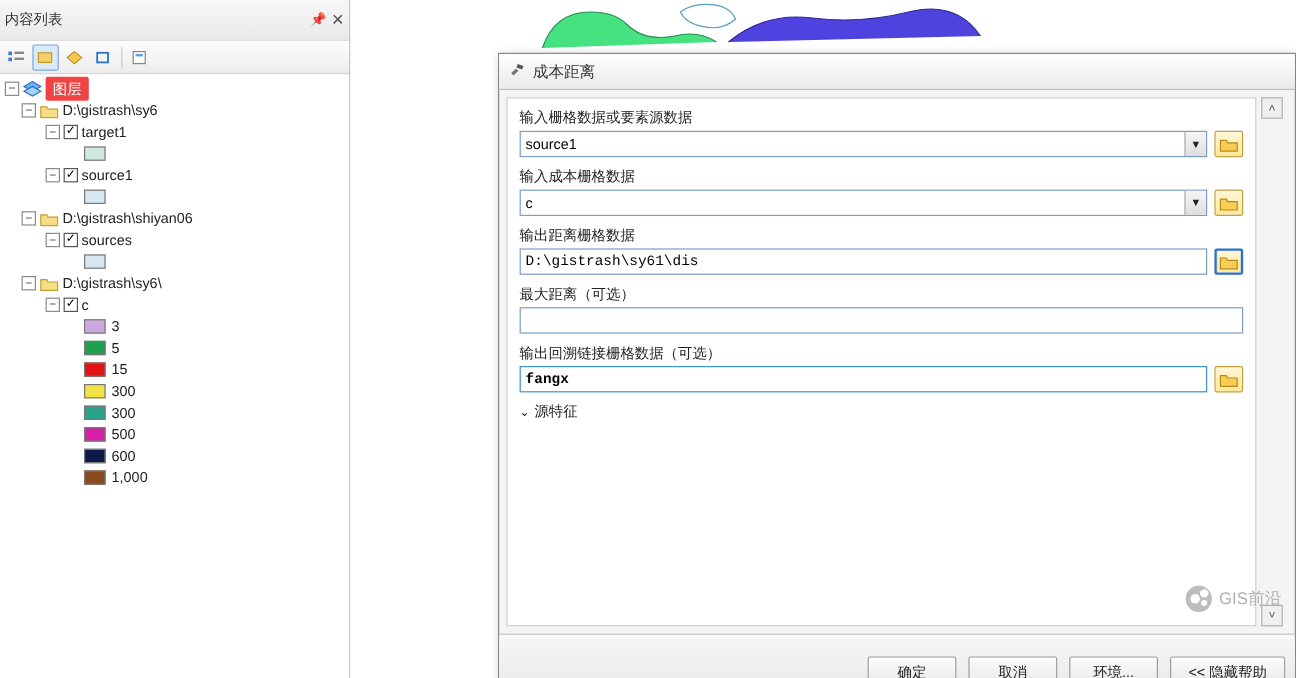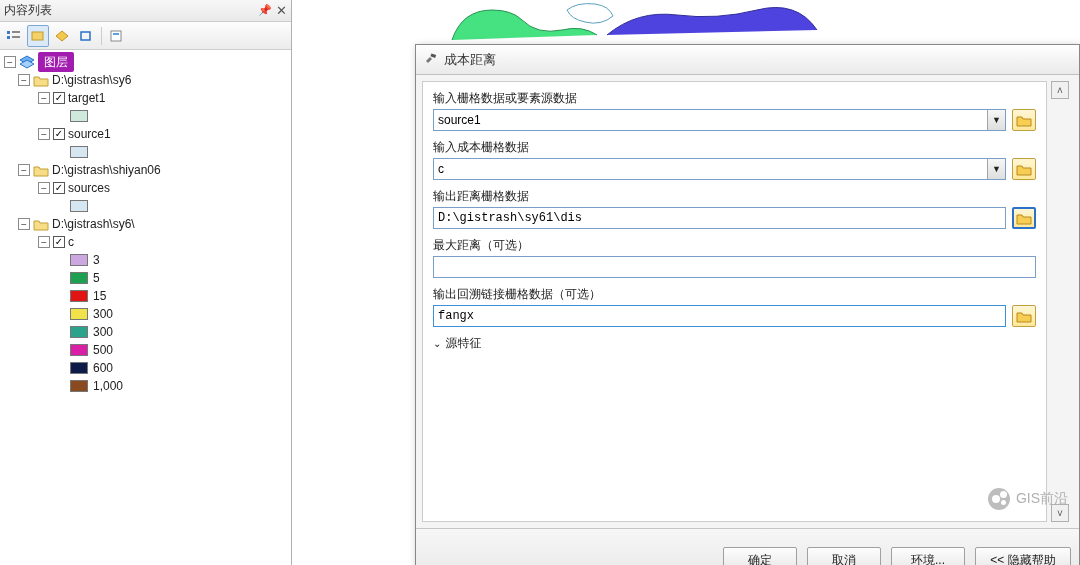--- a/index.html
+++ b/index.html
@@ -1,54 +1,54 @@
 <!DOCTYPE html>
 <html><head>
 <meta charset="utf-8">
 <style>
 * { box-sizing: border-box; font-family: "Microsoft YaHei", "SimSun", Tahoma, sans-serif; }
 html, body { margin: 0; padding: 0; width: 1080px; height: 565px; background: #f0f0f0; overflow: hidden; }
 .main-container { display: flex; width: 1080px; height: 565px; position: relative; }
 .toc-panel { width: 292px; height: 565px; background: #fff; border-right: 1px solid #b0b0b0; display: flex; flex-direction: column; }
-.toc-header { height: 22px; background: linear-gradient(#f7f7f7,#e9e9e9); border-bottom: 1px solid #cccccc; display: flex; align-items: center; padding: 0 4px; font-size: 12px; color: #333; }
+.toc-header { height: 34px; background: linear-gradient(#f7f7f7,#e9e9e9); border-bottom: 1px solid #cccccc; display: flex; align-items: center; padding: 0 4px; font-size: 12px; color: #333; }
 .toc-header .title { flex: 1; }
 .toc-header .pin { font-size: 11px; color: #555; margin-right: 4px; cursor: pointer; }
 .toc-header .close { font-size: 13px; color: #555; cursor: pointer; }
 .toc-toolbar { height: 28px; background: linear-gradient(#fdfdfd,#ececec); border-bottom: 1px solid #cccccc; display: flex; align-items: center; padding: 0 3px; gap: 2px; }
 .tb-btn { width: 22px; height: 22px; border: 1px solid transparent; border-radius: 2px; display: flex; align-items: center; justify-content: center; cursor: pointer; }
 .tb-btn.sel { border: 1px solid #7da7d8; background: #dbeaf9; }
 .toc-tree { flex: 1; overflow: auto; padding: 3px 4px; font-size: 12px; color: #222; background: #fff; }
 .tree-row { display: flex; align-items: center; height: 18px; line-height: 18px; white-space: nowrap; }
 .indent { display: inline-block; }
 .expander { width: 12px; height: 12px; border: 1px solid #8a8a8a; background: #fff; display: inline-flex; align-items: center; justify-content: center; font-size: 10px; color: #444; margin-right: 3px; cursor: pointer; line-height: 9px; }
 .folder-icon { width: 16px; height: 13px; display: inline-block; margin-right: 3px; }
 .folder-icon svg { width: 16px; height: 13px; display: block; }
 .chk { width: 12px; height: 12px; border: 1px solid #555; display: inline-flex; align-items: center; justify-content: center; margin-right: 3px; font-size: 10px; cursor: pointer; background: #fff; }
 .chk.checked::after { content: "✓"; color: #000; font-size: 10px; line-height: 10px; }
 .swatch { width: 18px; height: 12px; border: 1px solid #777; display: inline-block; margin-right: 5px; }
-.root-label { background: #a21caf; color: #fff; padding: 1px 6px; border-radius: 2px; font-family: Liberation Serif, serif; }
+.root-label { background: #ef4444; color: #fff; padding: 1px 6px; border-radius: 2px; font-family: Liberation Serif, serif; }
 .root-icon { width: 16px; height: 14px; display: inline-block; margin-right: 3px; }
 .map-area { flex: 1; background: #fff; position: relative; }
 .map-shape { position: absolute; top: 0; left: 155px; width: 380px; height: 45px; }
 .dialog { position: absolute; left: 415px; top: 44px; width: 665px; height: 525px; background: #f4f4f4; border: 1px solid #888; box-shadow: 2px 2px 8px rgba(0,0,0,0.25); display: flex; flex-direction: column; }
 .dialog-title { height: 30px; background: linear-gradient(#fefefe,#eaeaea); border-bottom: 1px solid #c0c0c0; display: flex; align-items: center; padding: 0 8px; font-size: 13px; color: #333; gap: 6px; }
 .hammer-icon { width: 14px; height: 14px; display: inline-block; }
 .dialog-body { flex: 1; display: flex; overflow: hidden; }
 .dialog-content { flex: 1; background: #fff; margin: 6px 0 6px 6px; border: 1px solid #ccc; padding: 8px 10px; overflow: auto; }
 .dialog-scroll { width: 26px; margin: 6px 6px 6px 0; display: flex; flex-direction: column; align-items: center; }
 .scroll-arrow { width: 18px; height: 18px; border: 1px solid #b0b0b0; background: #f0f0f0; display: flex; align-items: center; justify-content: center; font-size: 10px; color: #555; cursor: pointer; }
 .field-group { margin-bottom: 8px; }
 .field-label { font-size: 12px; color: #222; margin-bottom: 2px; display: block; }
 .field-row { display: flex; align-items: center; gap: 6px; }
 .combo, .text-in { height: 22px; border: 1px solid #7a9ec7; background: #fff; font-size: 12px; font-family: "Courier New", monospace; padding: 0 4px; }
 .combo { flex: 1; display: flex; align-items: center; position: relative; }
 .combo .val { flex: 1; overflow: hidden; }
 .combo .dd { width: 18px; height: 100%; background: linear-gradient(#f6f6f6,#dedede); border-left: 1px solid #a4a4a4; display: flex; align-items: center; justify-content: center; font-size: 9px; color: #222; cursor: pointer; margin-right: -4px; }
 .text-in { flex: 1; }
-.text-in.blue { border: 1px solid #3d8fd6; }
+.text-in.blue { border: 1px solid #3d8fd6; font-weight: bold; }
 .browse { width: 24px; height: 22px; border: 1px solid #c0a040; background: linear-gradient(#fff6d6,#ffe89a); border-radius: 2px; display: flex; align-items: center; justify-content: center; cursor: pointer; }
 .browse svg { width: 16px; height: 14px; }
 .browse.blue-outline { border: 2px solid #2a72c8; }
 .section-toggle { font-size: 12px; color: #222; display: flex; align-items: center; gap: 4px; cursor: pointer; margin-top: 6px; }
 .dialog-buttons { height: 40px; border-top: 1px solid #c5c5c5; background: linear-gradient(#f7f7f7,#ebebeb); display: flex; align-items: flex-start; justify-content: flex-end; padding: 18px 8px; gap: 10px; }
 .dlg-btn { min-width: 74px; height: 26px; border: 1px solid #a0a0a0; background: linear-gradient(#fdfdfd,#e6e6e6); border-radius: 2px; font-size: 12px; color: #222; display: flex; align-items: center; justify-content: center; cursor: pointer; padding: 0 10px; }
 .watermark { position: absolute; right: 12px; bottom: 55px; display: flex; align-items: center; gap: 6px; font-size: 14px; font-weight: 400; color: #a8a8a8; opacity: 0.9; pointer-events: none; }
 .wm-logo { width: 22px; height: 22px; border-radius: 50%; background: #b6b6b6; position: relative; display: flex; align-items: center; justify-content: center; }
 .wm-logo::before { content:""; width: 8px; height: 8px; background:#fff; border-radius:50%; position:absolute; left:4px; }
 .wm-logo::after { content:""; width: 7px; height: 7px; background:#fff; border-radius:50%; position:absolute; right:3px; top:3px; box-shadow: 0 8px 0 -1px #fff; }

